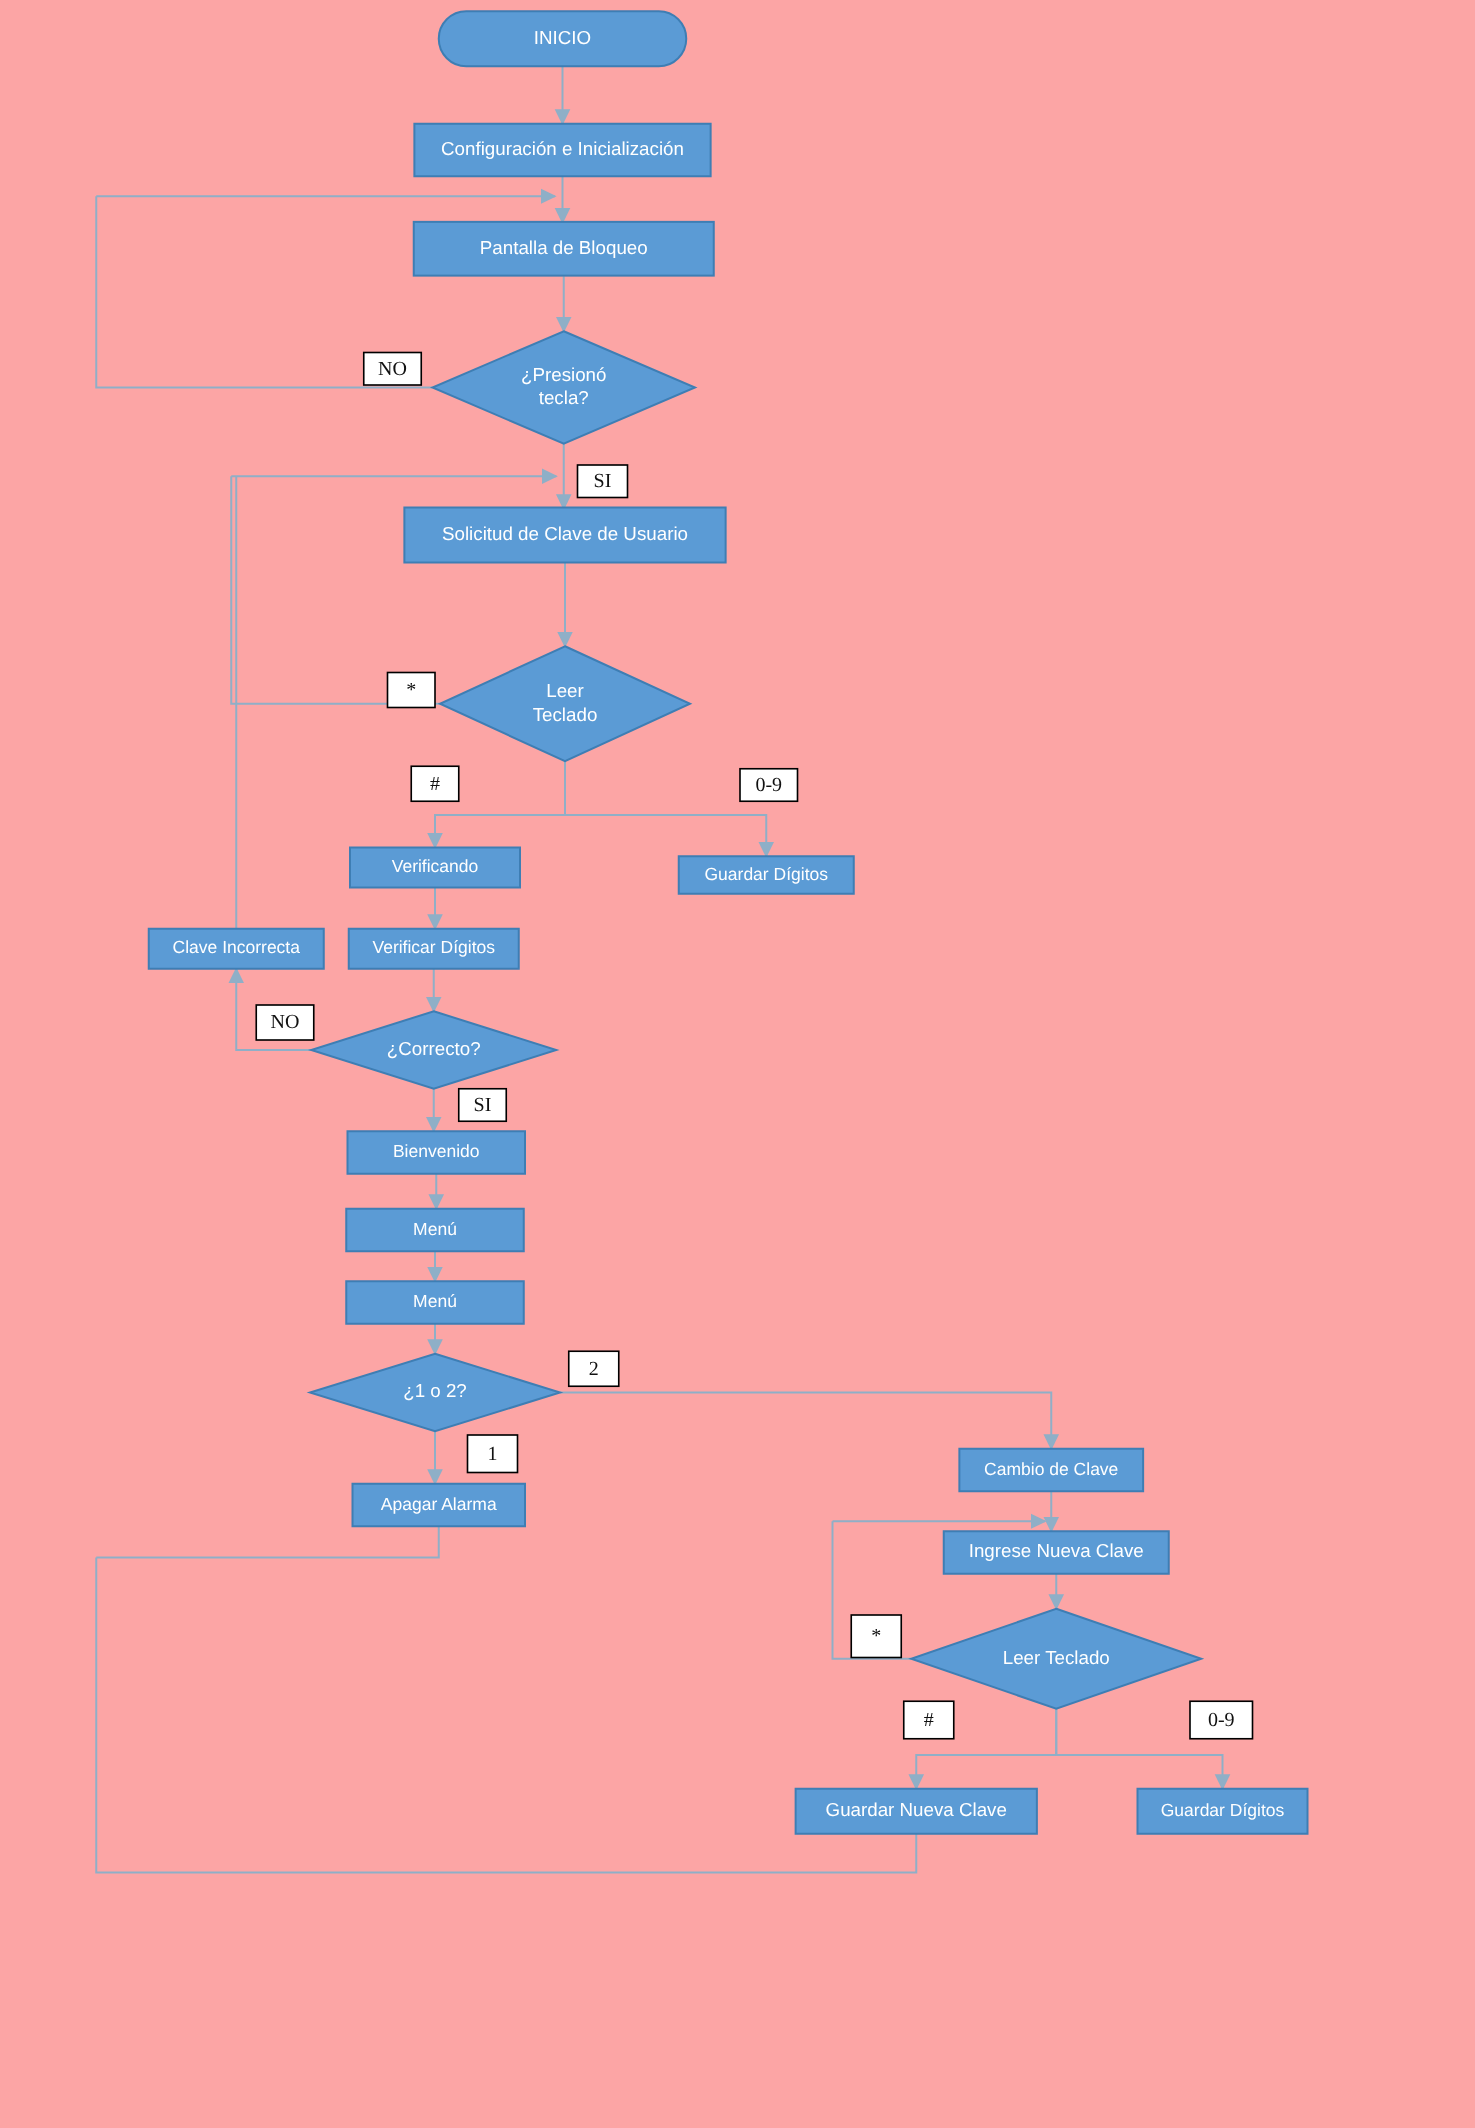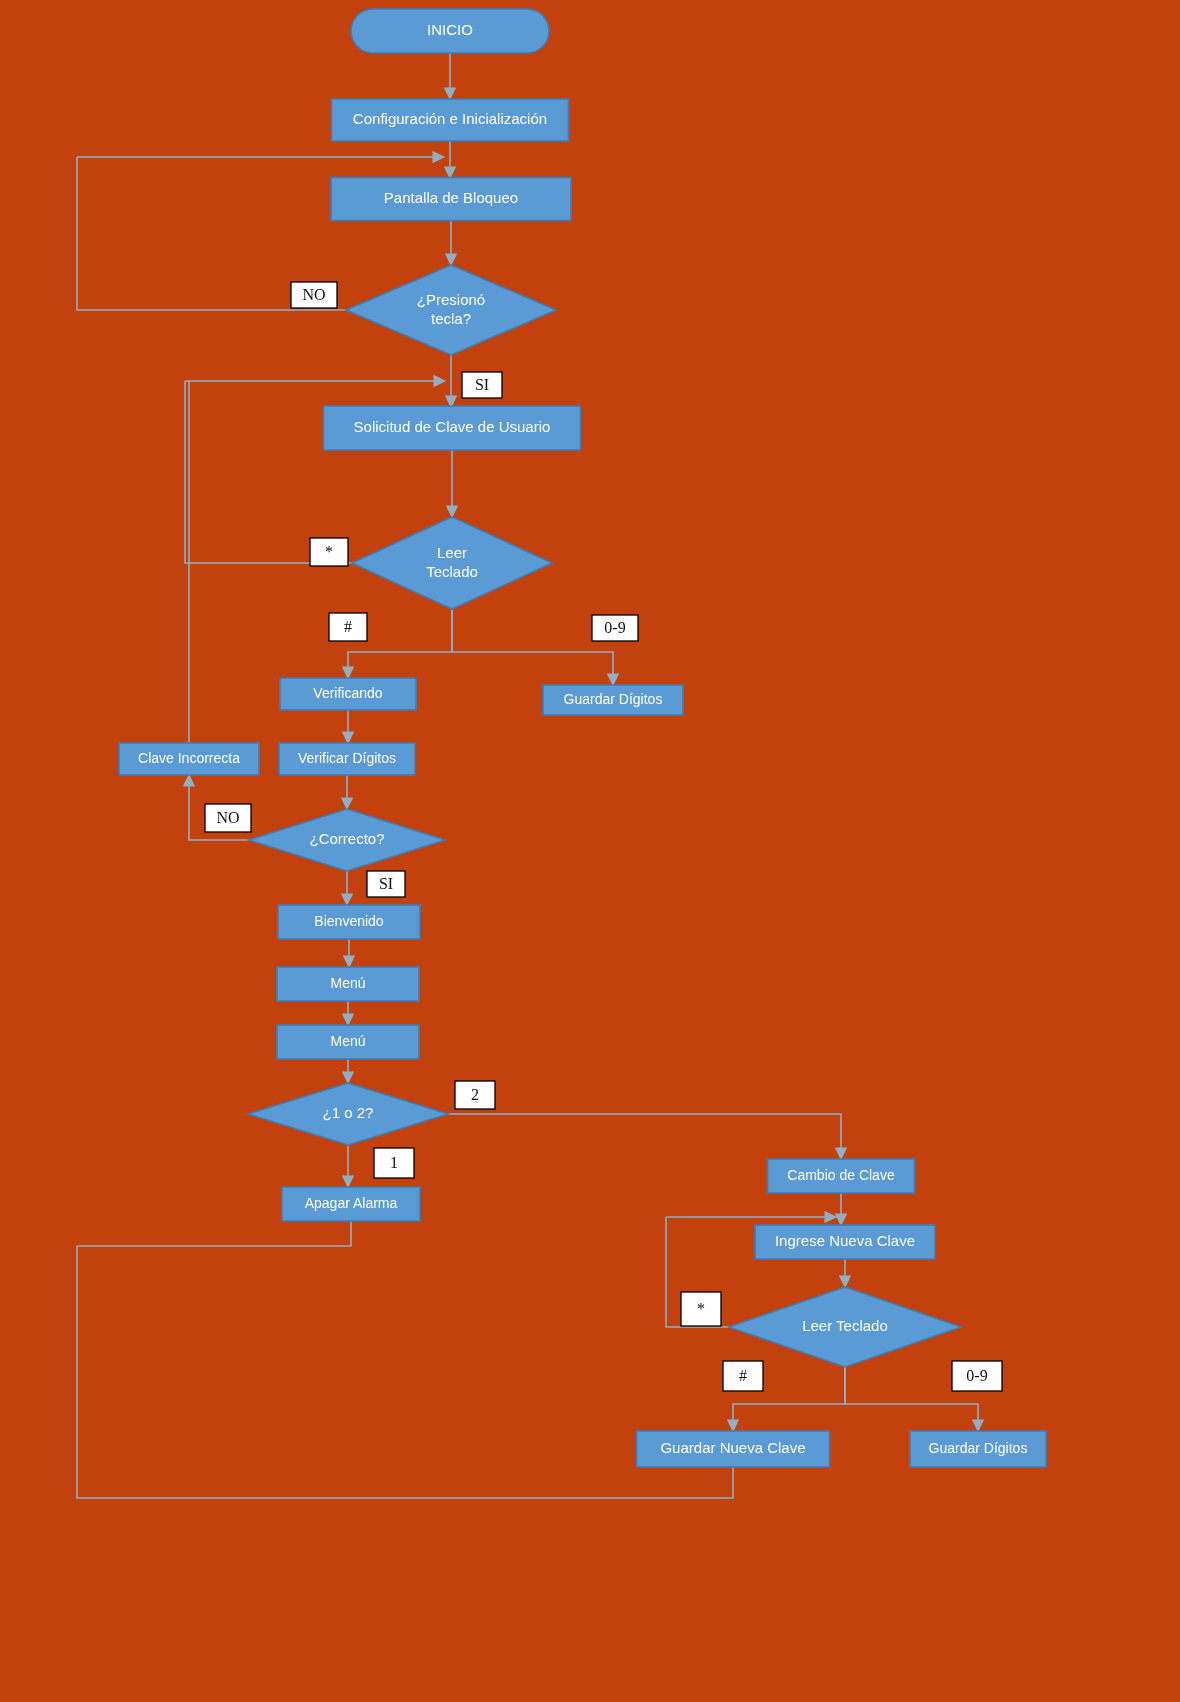--- a/index.html
+++ b/index.html
@@ -10,21 +10,21 @@
   body {
     width: 1180px;
     height: 1702px;
     font-family: "Liberation Sans", sans-serif;
     overflow: hidden;
   }
   #flow-root {
     position: relative;
     width: 1180px;
     height: 1702px;
-    background: #c2410c;
+    background: #fca5a5;
   }
   svg#flow-svg {
     position: absolute;
     top: 0;
     left: 0;
     width: 1180px;
     height: 1702px;
     display: block;
   }
   .node-shape {

